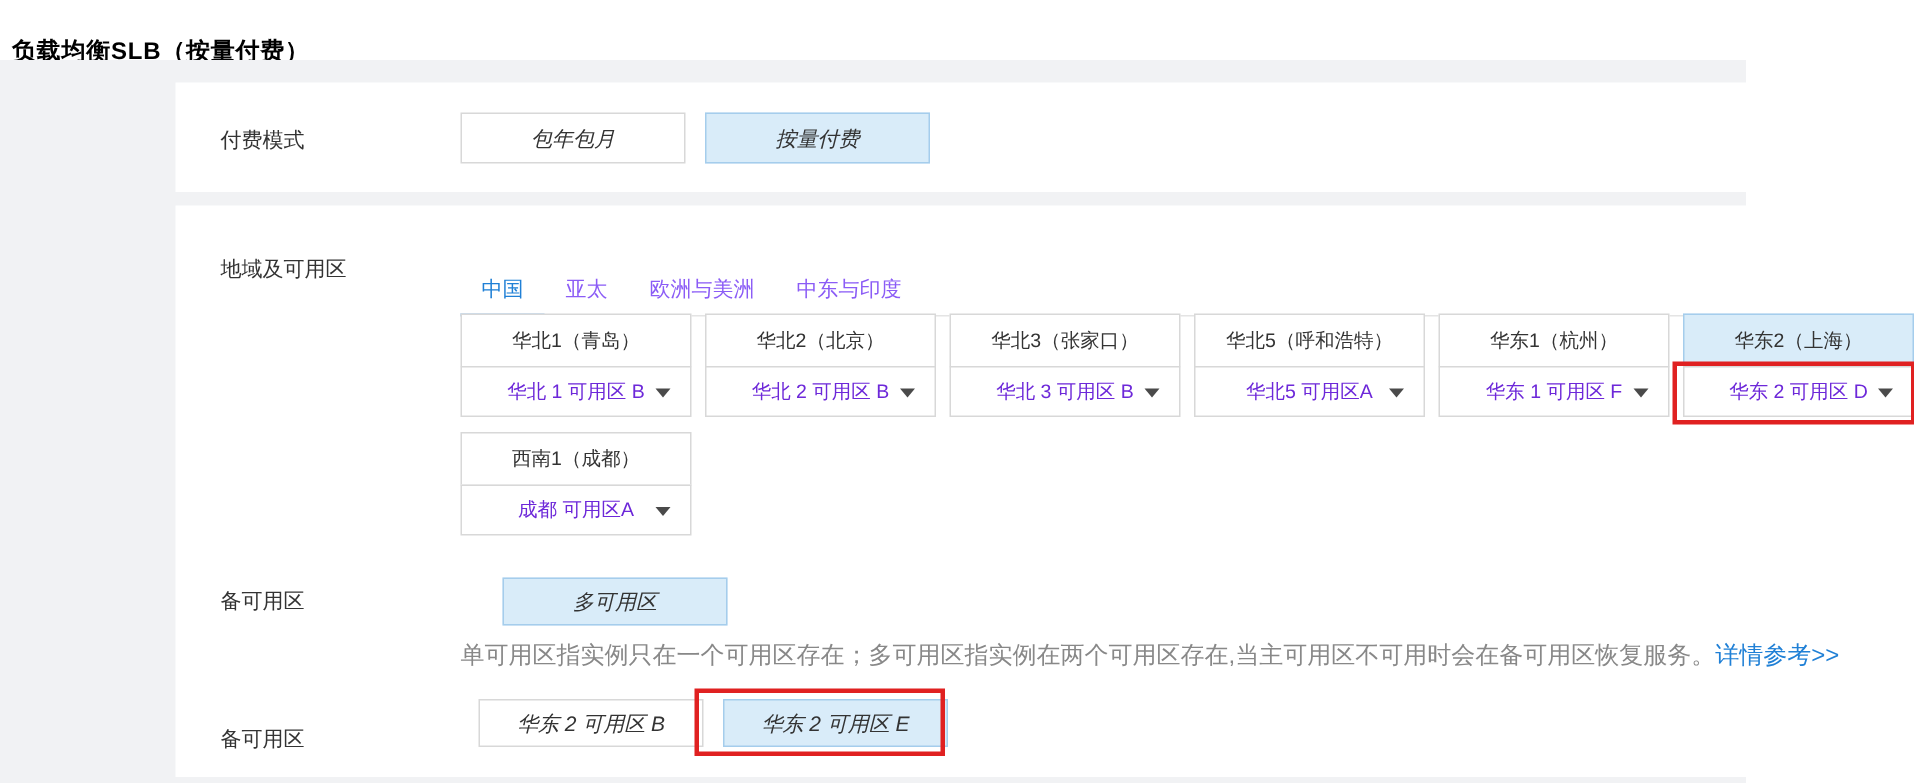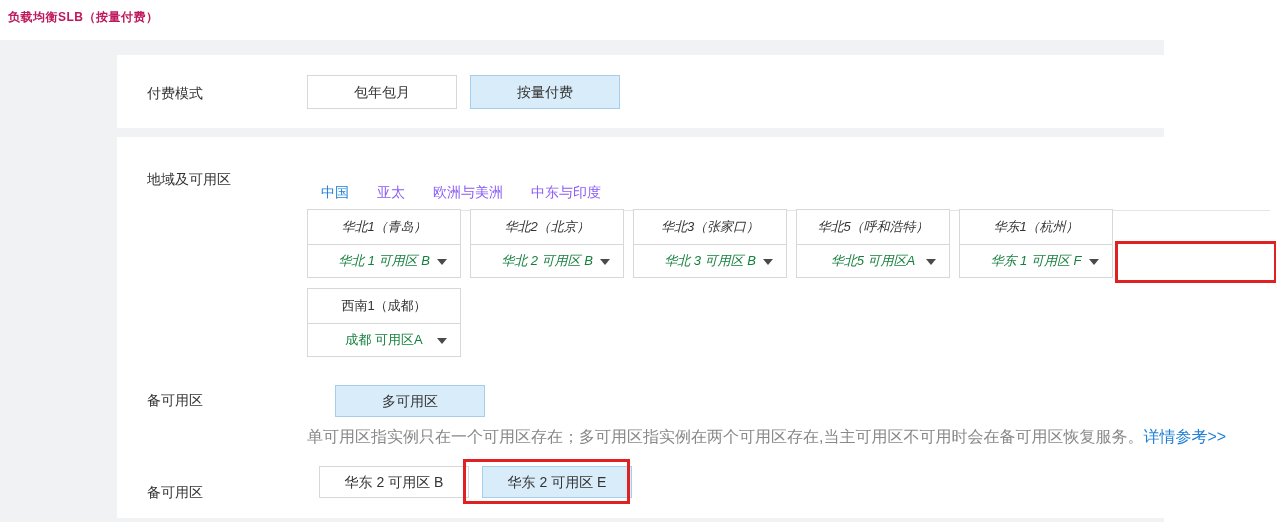--- a/index.html
+++ b/index.html
@@ -1,46 +1,46 @@
 <!DOCTYPE html>
 <html><head>
 <meta charset="utf-8">
 <style>
   * { margin:0; padding:0; box-sizing:border-box; }
   body { font-family:"Liberation Sans","DejaVu Sans",sans-serif; }
   .stage { position:relative; width:1276px; height:522px; background:#fff; overflow:hidden; }
 
-  .page-title { position:absolute; left:8px; top:9px; font-size:12px; font-weight:600; color:#be185d; letter-spacing:.5px; }
+  .page-title { position:absolute; left:8px; top:24px; font-size:16px; font-weight:600; color:#000000; letter-spacing:.5px; }
 
   .gray-bg { position:absolute; left:0; top:40px; width:1164px; height:482px; background:#f1f2f4; }
 
   .panel { position:absolute; background:#fff; width:1159px; left:117px; }
   .panel-1 { top:15px; height:73px; }
   .panel-2 { top:97px; height:381px;padding-left:24px; }
 
   .form-label { position:absolute; left:30px; font-size:14px; color:#333; }
 
   .btn { display:inline-block; width:150px; height:34px; line-height:32px; text-align:center;
          font-size:14px; color:#333; background:#fff; border:1px solid #d8d8d8; cursor:pointer; }
   .btn.selected { background:#d9ecf9; border-color:#a5cdec; }
-  .btn-row { position:absolute; display:flex; gap:13px; }
+  .btn-row { position:absolute; display:flex; gap:13px;font-style:italic; }
 
   
   .tabs { position:absolute; left:190px; right:6px; top:40px; height:34px; border-bottom:1px solid #e4e4e4; }
   .tab { float:left; height:34px; line-height:30px; padding:0 14px; font-size:14px; color:#8b5cf6; cursor:pointer; }
   .tab.active { color:#2080d6; border-bottom:2px solid #2080d6; }
 
   
   .grid-row { position:absolute; left:190px; display:flex; gap:9px; }
   .cell { width:154px; }
   .cell-name { height:36px; line-height:34px; text-align:center; font-size:13px; color:#333;
                background:#fff; border:1px solid #d8d8d8; cursor:pointer; }
   .cell-name.selected { background:#d9ecf9; border-color:#a5cdec; }
   .cell-zone { position:relative; height:34px; line-height:32px; margin-top:-1px; text-align:center;
-               font-size:13px; color:#15803d; background:#fff; border:1px solid #d8d8d8; cursor:pointer; }
+               font-size:13px; color:#6d28d9; background:#fff; border:1px solid #d8d8d8; cursor:pointer; }
   .caret { position:absolute; right:13px; top:14px; width:0; height:0;
            border-left:5px solid transparent; border-right:5px solid transparent; border-top:6px solid #4a4a4a; }
 
   .help-line { position:absolute; left:190px; top:290px; font-size:16px; color:#888; }
   .help-link { color:#2080d6; cursor:pointer; text-decoration:none; }
 
   .annotation { position:absolute; border:3px solid #e02121; pointer-events:none; }
   .annotation-1 { left:998px; top:104px; width:162px; height:42px; }
   .annotation-2 { left:346px; top:322px; width:167px; height:45px; }
 </style>
@@ -64,21 +64,21 @@
     <div class="panel panel-2">
       <div class="form-label" style="top:34px;">地域及可用区</div>
 
       <div class="tabs">
         <div class="tab active">中国</div>
         <div class="tab">亚太</div>
         <div class="tab">欧洲与美洲</div>
         <div class="tab">中东与印度</div>
       </div>
 
-      <div class="grid-row" style="top:72px;font-style:italic;">
+      <div class="grid-row" style="top:72px;">
         <div class="cell">
           <div class="cell-name">华北1（青岛）</div>
           <div class="cell-zone">
             <span>华北 1 可用区 B</span>
             <span class="caret"></span>
           </div>
         </div>
         <div class="cell">
           <div class="cell-name">华北2（北京）</div>
           <div class="cell-zone">
@@ -97,20 +97,27 @@
           <div class="cell-name">华北5（呼和浩特）</div>
           <div class="cell-zone">
             <span>华北5 可用区A</span>
             <span class="caret"></span>
           </div>
         </div>
         <div class="cell">
           <div class="cell-name">华东1（杭州）</div>
           <div class="cell-zone">
             <span>华东 1 可用区 F</span>
+            <span class="caret"></span>
+          </div>
+        </div>
+        <div class="cell">
+          <div class="cell-name selected">华东2（上海）</div>
+          <div class="cell-zone">
+            <span>华东 2 可用区 D</span>
             <span class="caret"></span>
           </div>
         </div>
       </div>
 
       <div class="grid-row" style="top:151px;">
         <div class="cell">
           <div class="cell-name">西南1（成都）</div>
           <div class="cell-zone">
             <span>成都 可用区A</span>

